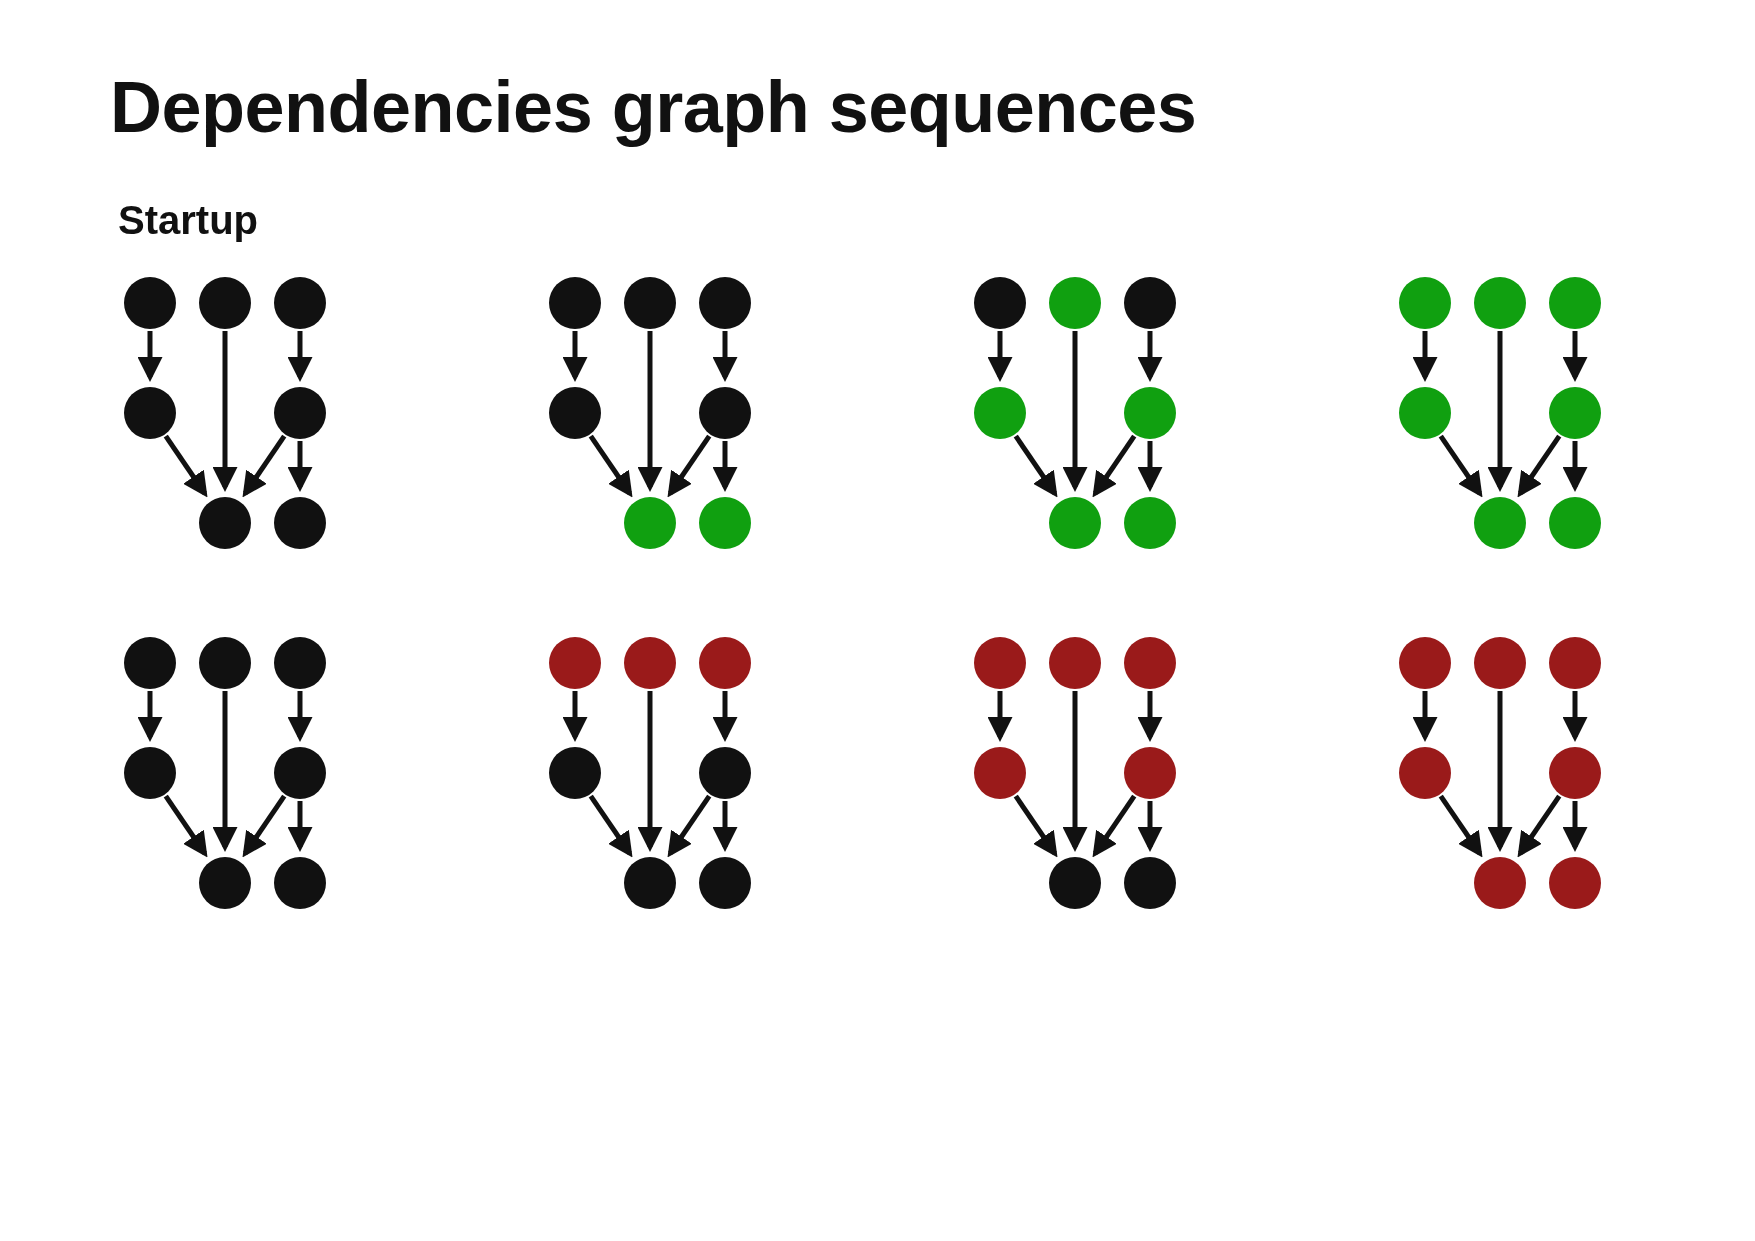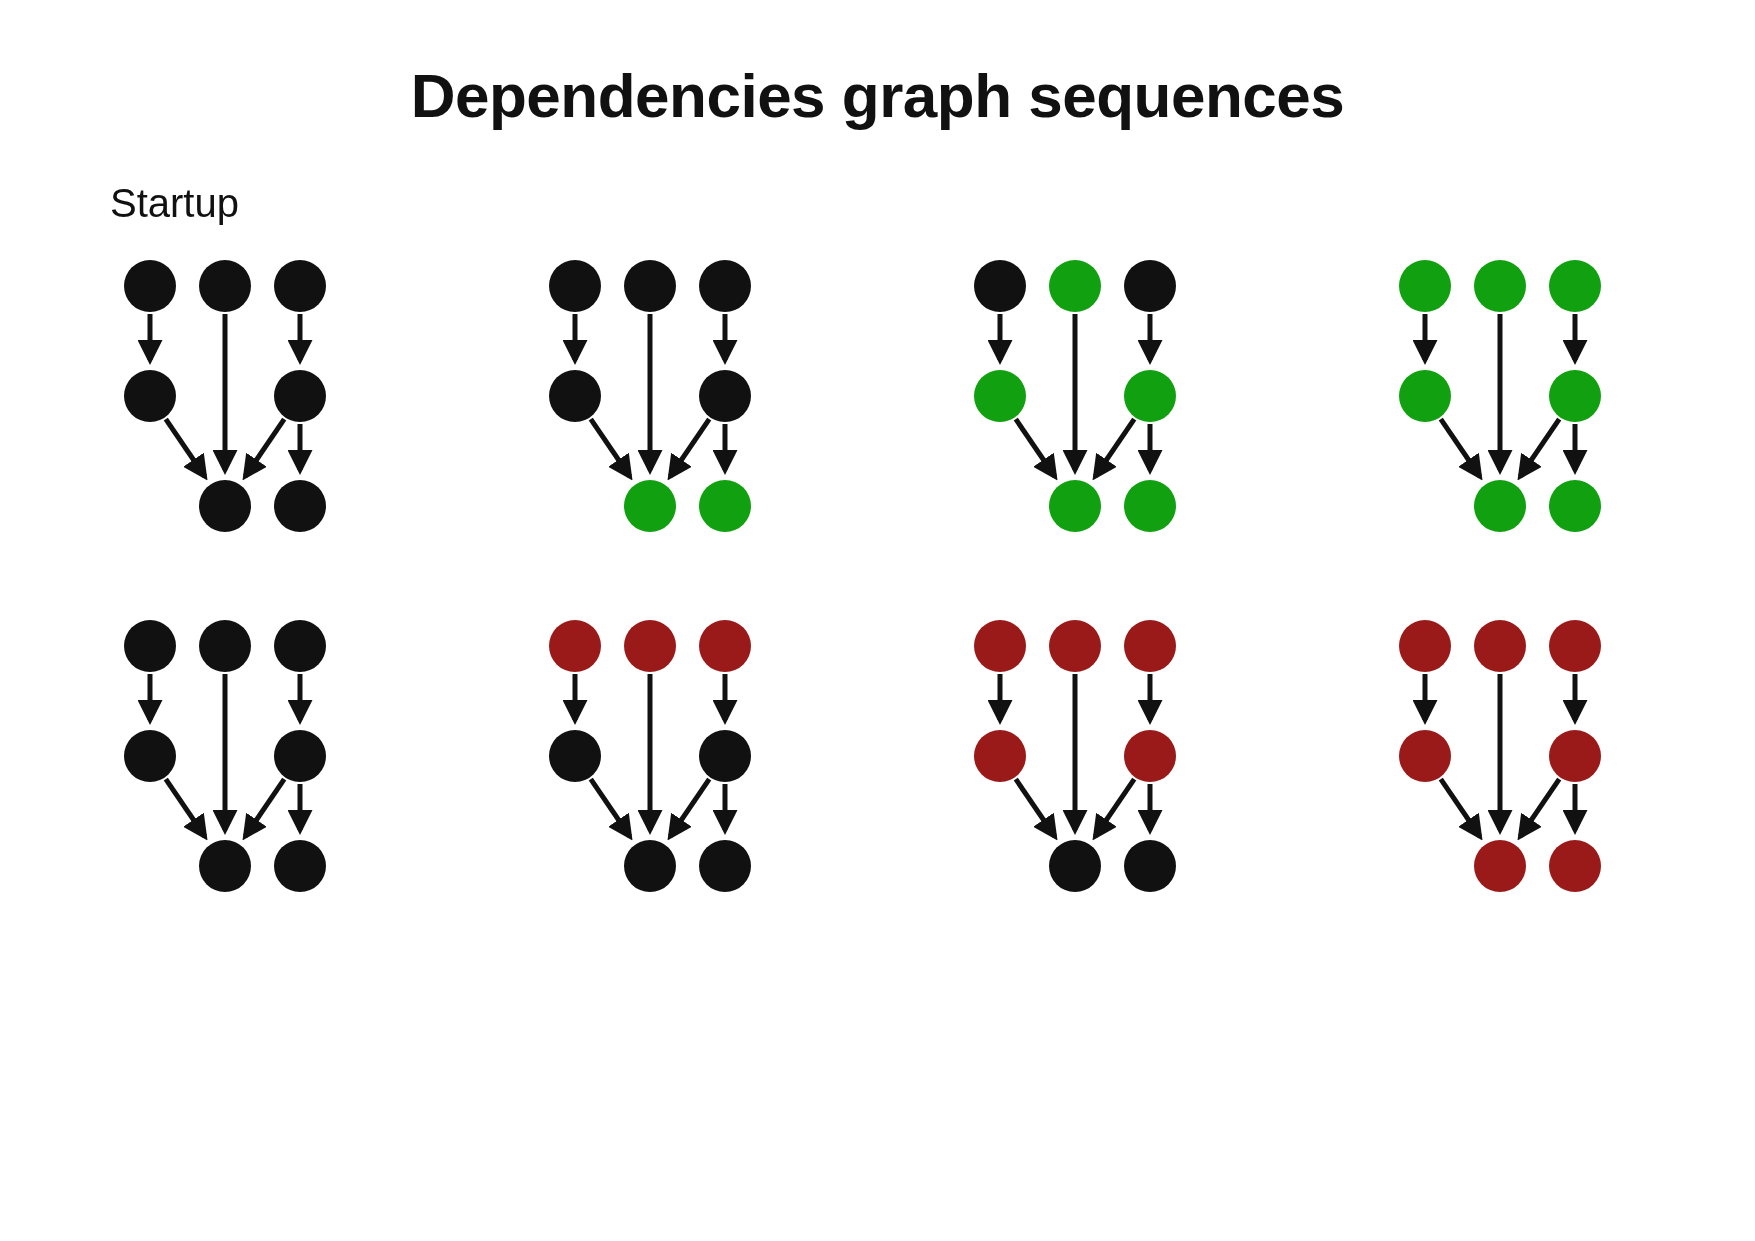--- a/index.html
+++ b/index.html
@@ -10,30 +10,29 @@
     color: #111;
   }
   .page {
     width: 1755px;
     height: 1241px;
     position: relative;
     box-sizing: border-box;
     padding: 60px 110px 40px 110px;
   }
   h1.title {
-    text-align: center;
-    font-size: 62px;
+    font-size: 72px;
     font-weight: 800;
-    margin: 0 0 50px 0;
+    margin: 6px 0 50px 0;
     letter-spacing: -0.5px;
   }
   h2.section {
     font-size: 40px;
-    font-weight: 400;
-    margin: 10px 0 30px 0;
+    font-weight: 700;
+    margin: 10px 0 30px 8px;
   }
   .row {
     display: flex;
     flex-direction: row;
     justify-content: space-between;
     margin-bottom: 60px;
   }
   .graph {
     width: 260px;
     height: 300px;

